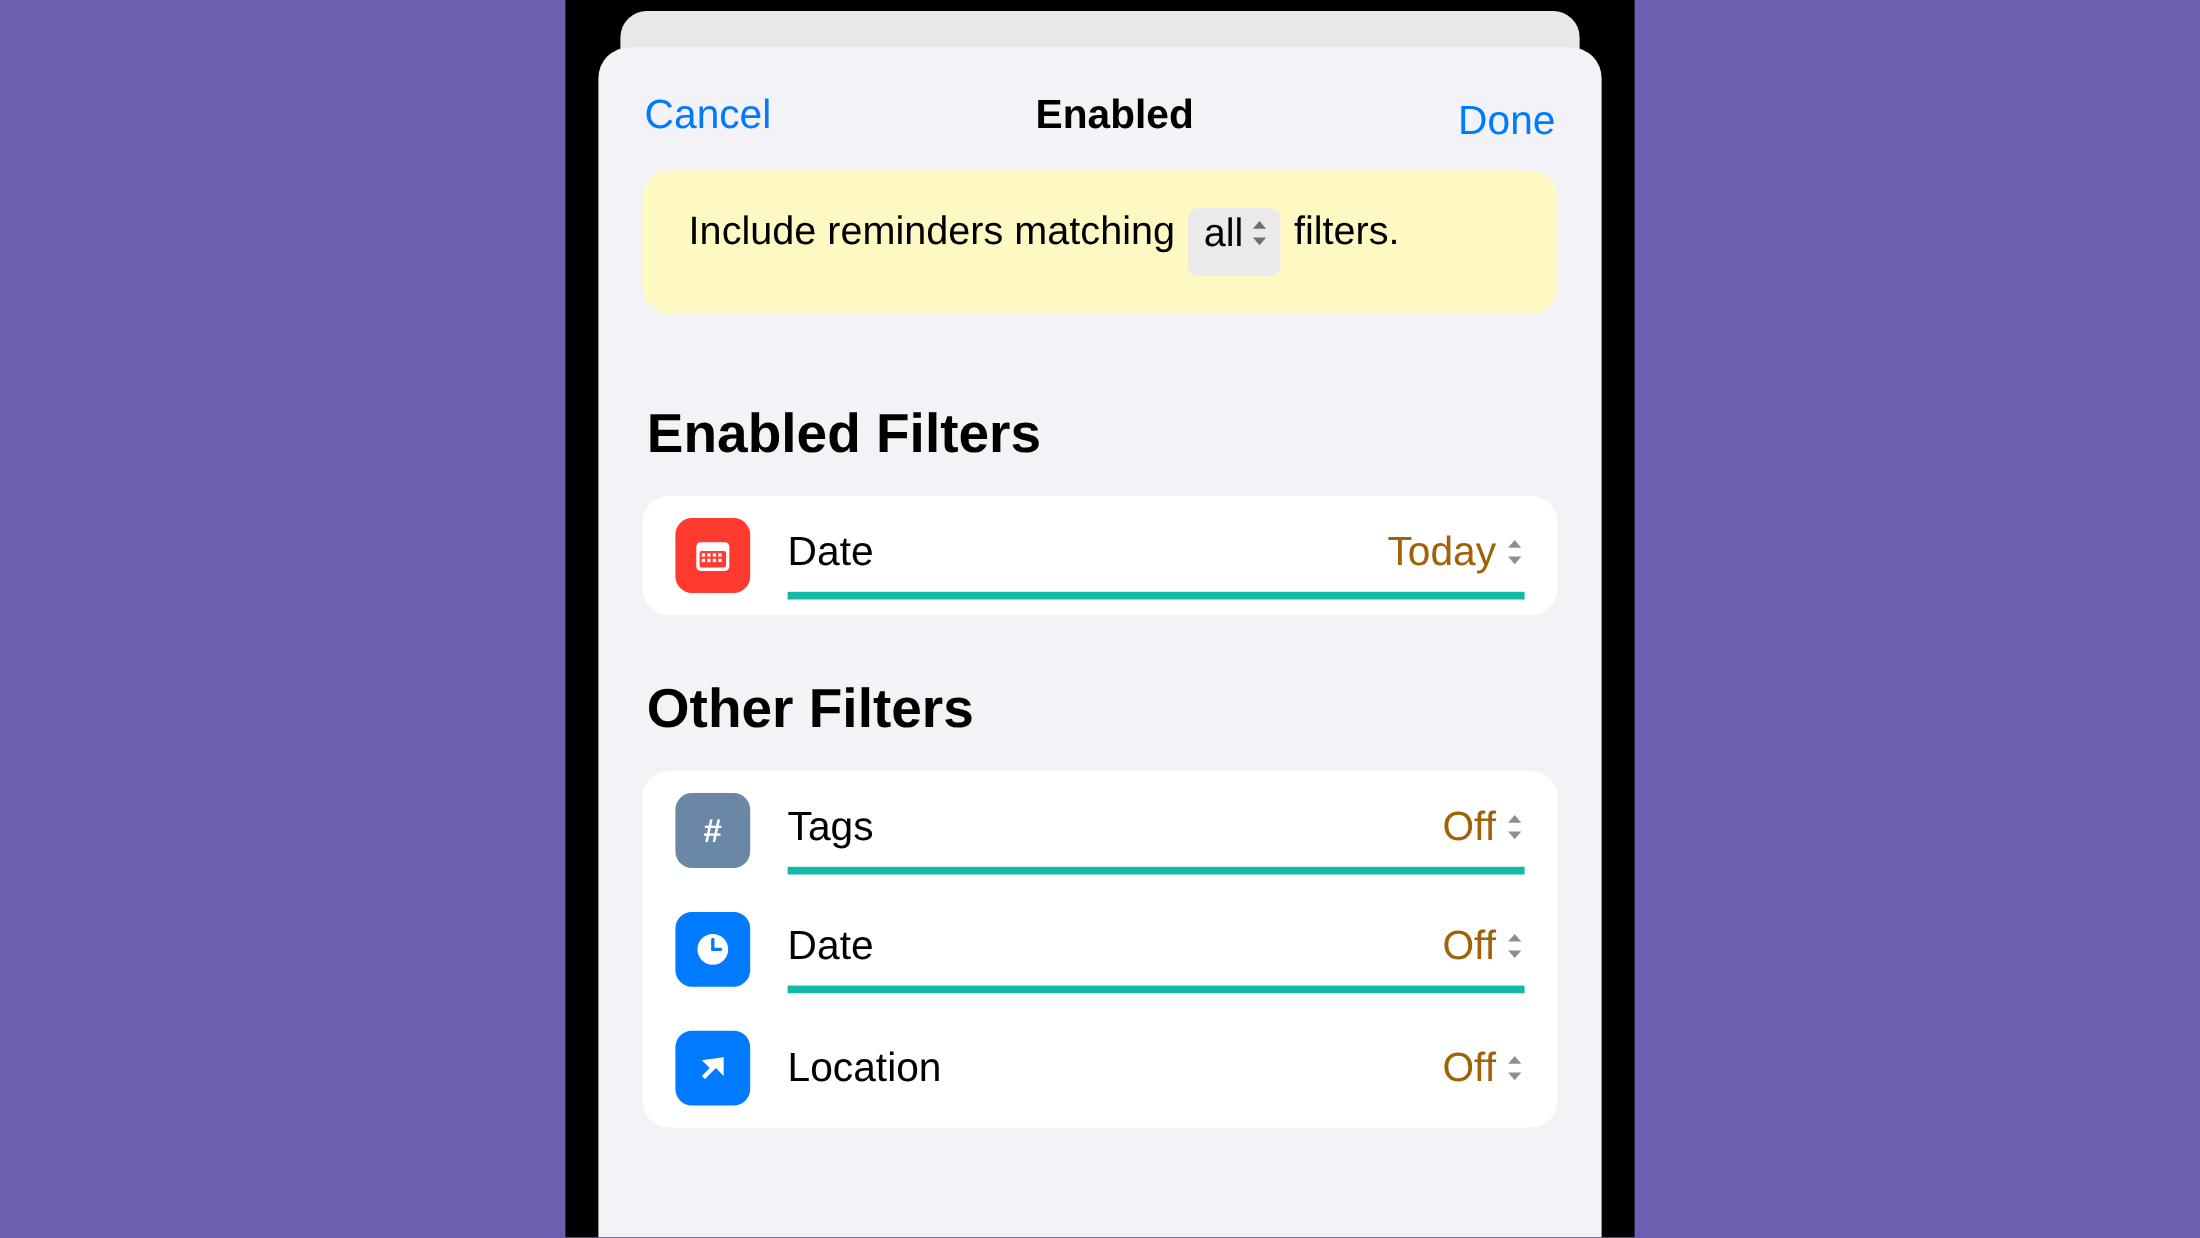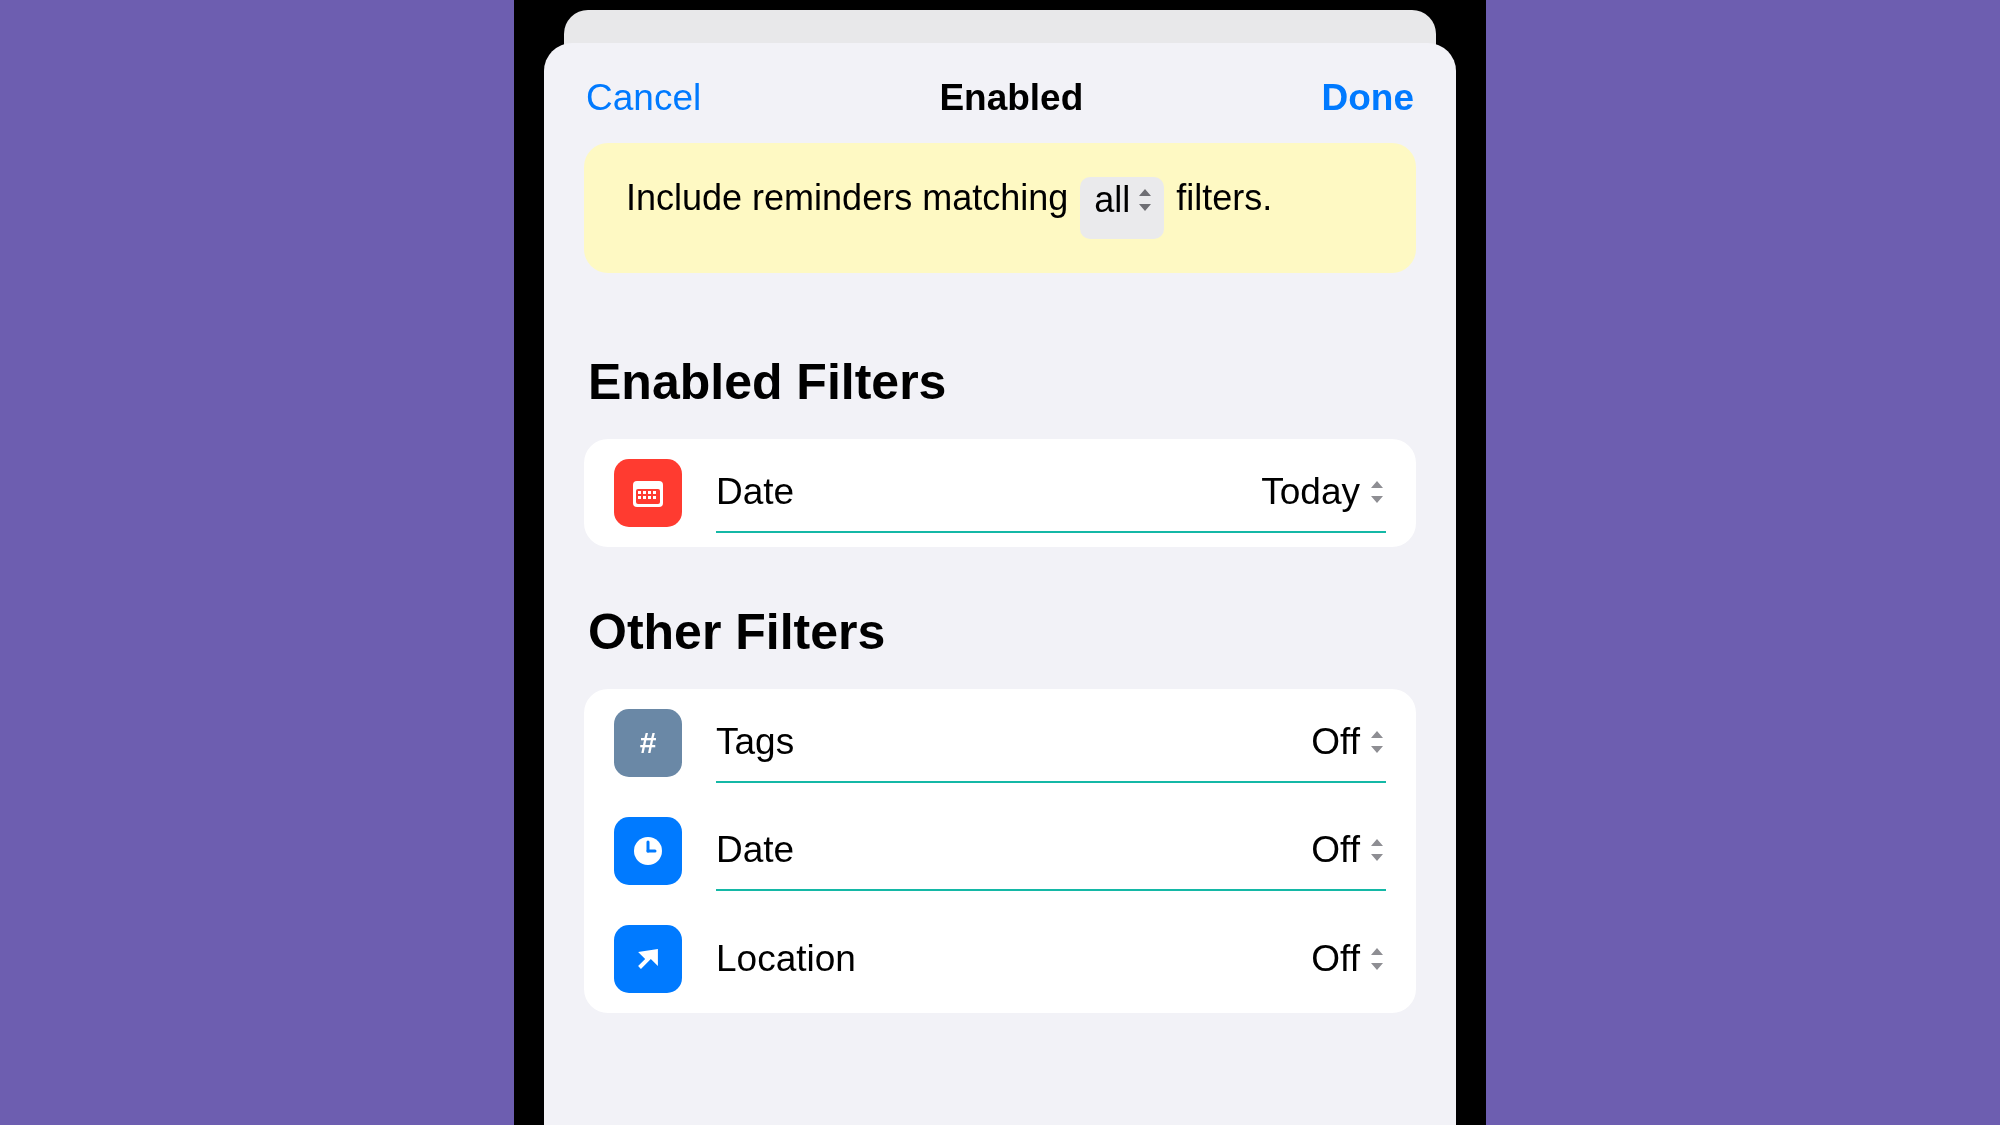--- a/index.html
+++ b/index.html
@@ -57,21 +57,22 @@
     
     .nav-button {
       font-size: 37px;
       color: #007aff;
       background: none;
       border: none;
       cursor: pointer;
     }
     
     .nav-button.done {
-      font-weight: 700;
+      font-weight: 400;
+      margin-top: 12px;
     }
     
     .nav-title {
       font-size: 37px;
       font-weight: 700;
       color: #000;
     }
     
     .content {
       padding: 0 40px;
@@ -147,34 +148,34 @@
     .filter-row-content {
       flex: 1;
       display: flex;
       align-items: center;
       justify-content: space-between;
       margin-left: 34px;
       min-height: 80px;
     }
     
     .filter-row.divider .filter-row-content {
-      border-bottom: 2px solid #14b8a6;
+      border-bottom: 7px solid #14b8a6;
     }
     
     .filter-label {
       font-size: 37px;
       color: #000;
     }
     
     .filter-value {
       display: flex;
       align-items: center;
       gap: 8px;
       font-size: 37px;
-      color: #000000;
+      color: #a16207;
       cursor: pointer;
     }
     
     .updown-icon {
       width: 18px;
       height: 26px;
     }
     
     .toggle-row {
       display: flex;

